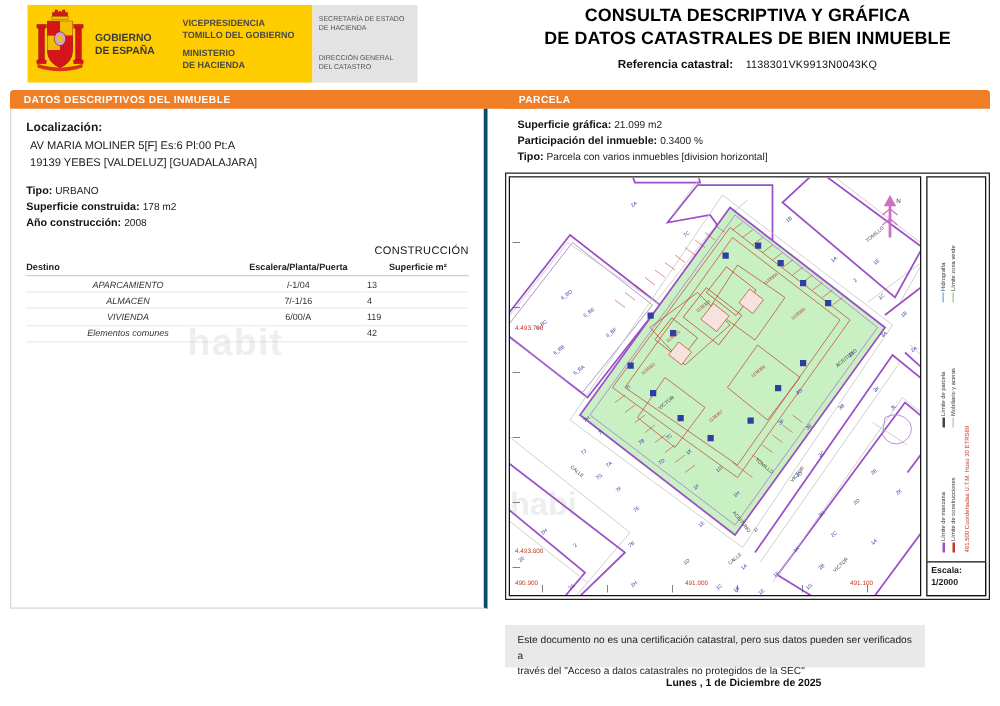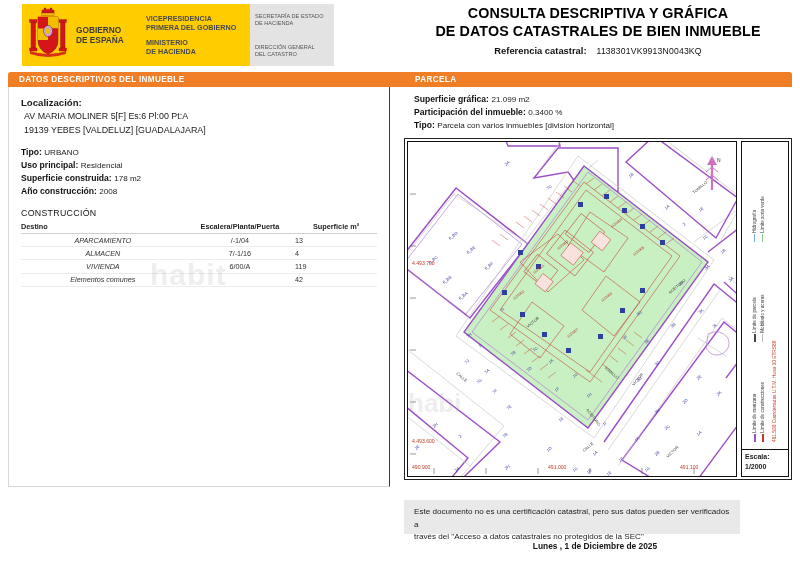--- a/index.html
+++ b/index.html
@@ -122,21 +122,21 @@
     box-sizing: border-box;
   }
   .panel-left-bar { left: 8px; top: 72px; width: 420px; }
   .panel-right-bar { left: 404px; top: 72px; width: 388px; }
 
   .panel-left-body {
     position: absolute;
     left: 8px; top: 87px;
     width: 382px; height: 400px;
     border-left: 1px solid #d8d8d8;
-    border-right: 1px solid #0c4a6e;
+    border-right: 3px solid #0c4a6e;
     border-bottom: 1px solid #d8d8d8;
     box-sizing: border-box;
     padding: 10px 12px 0 12px;
   }
   .panel-right-body {
     position: absolute;
     left: 404px; top: 87px;
     width: 388px; height: 45px;
     box-sizing: border-box;
     padding: 6px 0 0 10px;
@@ -149,20 +149,21 @@
   .loc-line { font-size: 8.9px; line-height: 13.5px; padding-left: 3px; color: #1a1a1a; }
   .gap-8 { height: 9px; }
 
   .constr-title {
     font-size: 8.8px;
     font-weight: normal;
     letter-spacing: .3px;
     margin-top: 10px;
     margin-bottom: 3px;
     color: #111;
+    text-align: right;
   }
   table.constr {
     width: 100%;
     border-collapse: collapse;
     font-size: 7.4px;
   }
   table.constr th {
     font-weight: bold;
     font-size: 7.3px;
     color: #222;
@@ -318,21 +319,21 @@
             <path d="M8 47 Q26 53 44 47 L44 50 Q26 56 8 50 Z" fill="#d4161a" opacity="0.85"></path>
           </svg>
         </div>
         <div class="gob-name">
           <div>GOBIERNO</div>
           <div>DE ESPAÑA</div>
         </div>
         <div class="gob-minis">
           <div>
             <div>VICEPRESIDENCIA</div>
-            <div>PRIMERA DEL GOBIERNO</div>
+            <div>TOMILLO DEL GOBIERNO</div>
           </div>
           <div>
             <div>MINISTERIO</div>
             <div>DE HACIENDA</div>
           </div>
         </div>
       </div>
       <div class="gob-gray">
         <div>
           <div class="gray-line">SECRETARÍA DE ESTADO</div>
@@ -359,24 +360,20 @@
 
     <div class="loc-title">Localización:</div>
     <div class="loc-line">AV MARIA MOLINER 5[F] Es:6 Pl:00 Pt:A</div>
     <div class="loc-line">19139 YEBES [VALDELUZ] [GUADALAJARA]</div>
 
     <div class="gap-8"></div>
 
     <div class="fld">
       <span class="lbl">Tipo:</span>
       <span class="val">URBANO</span>
-    </div>
-    <div class="fld">
-      <span class="lbl">Uso principal:</span>
-      <span class="val">Residencial</span>
     </div>
     <div class="fld">
       <span class="lbl">Superficie construida:</span>
       <span class="val">178 m2</span>
     </div>
     <div class="fld">
       <span class="lbl">Año construcción:</span>
       <span class="val">2008</span>
     </div>
 

